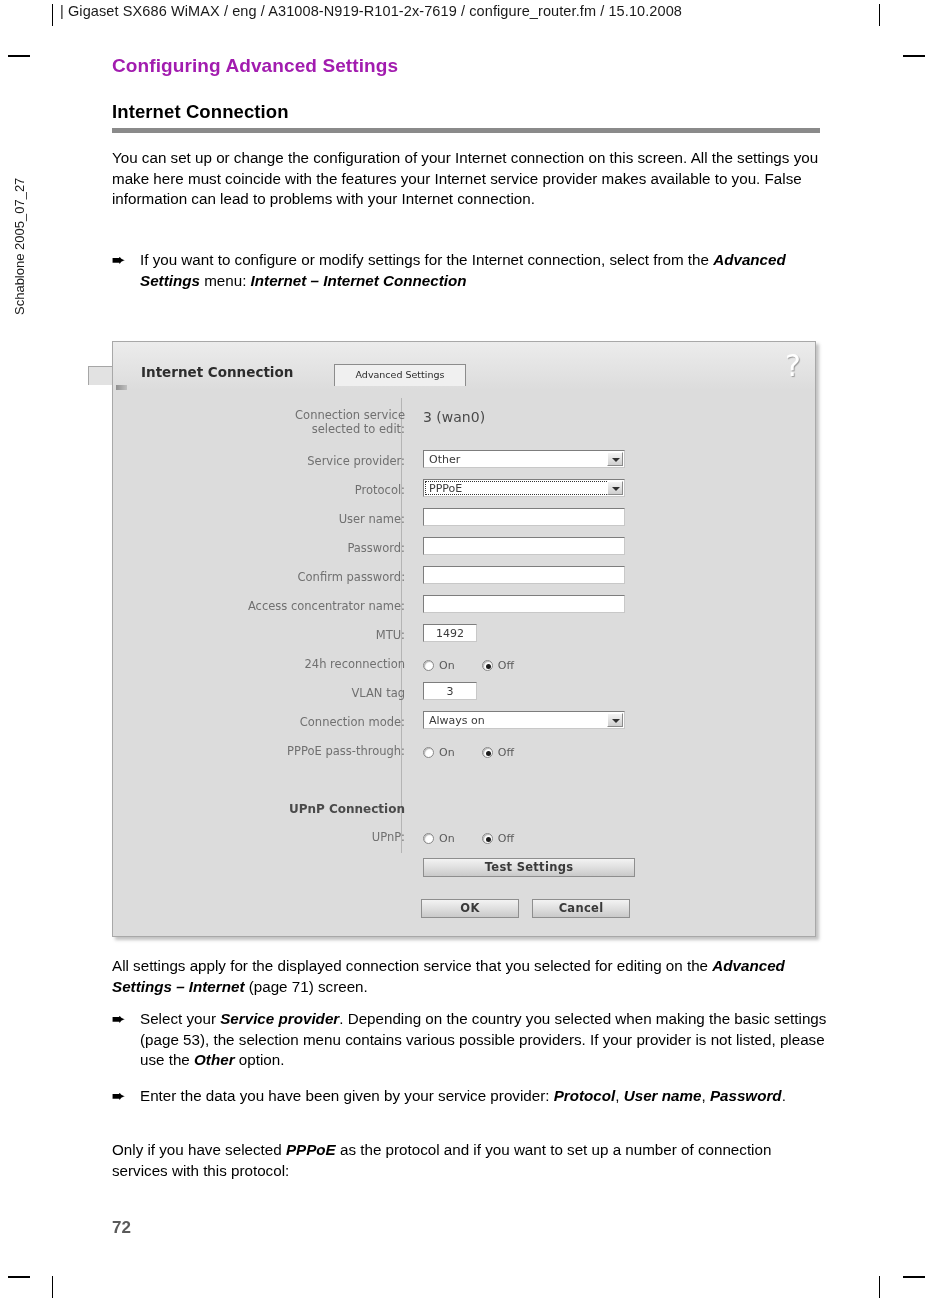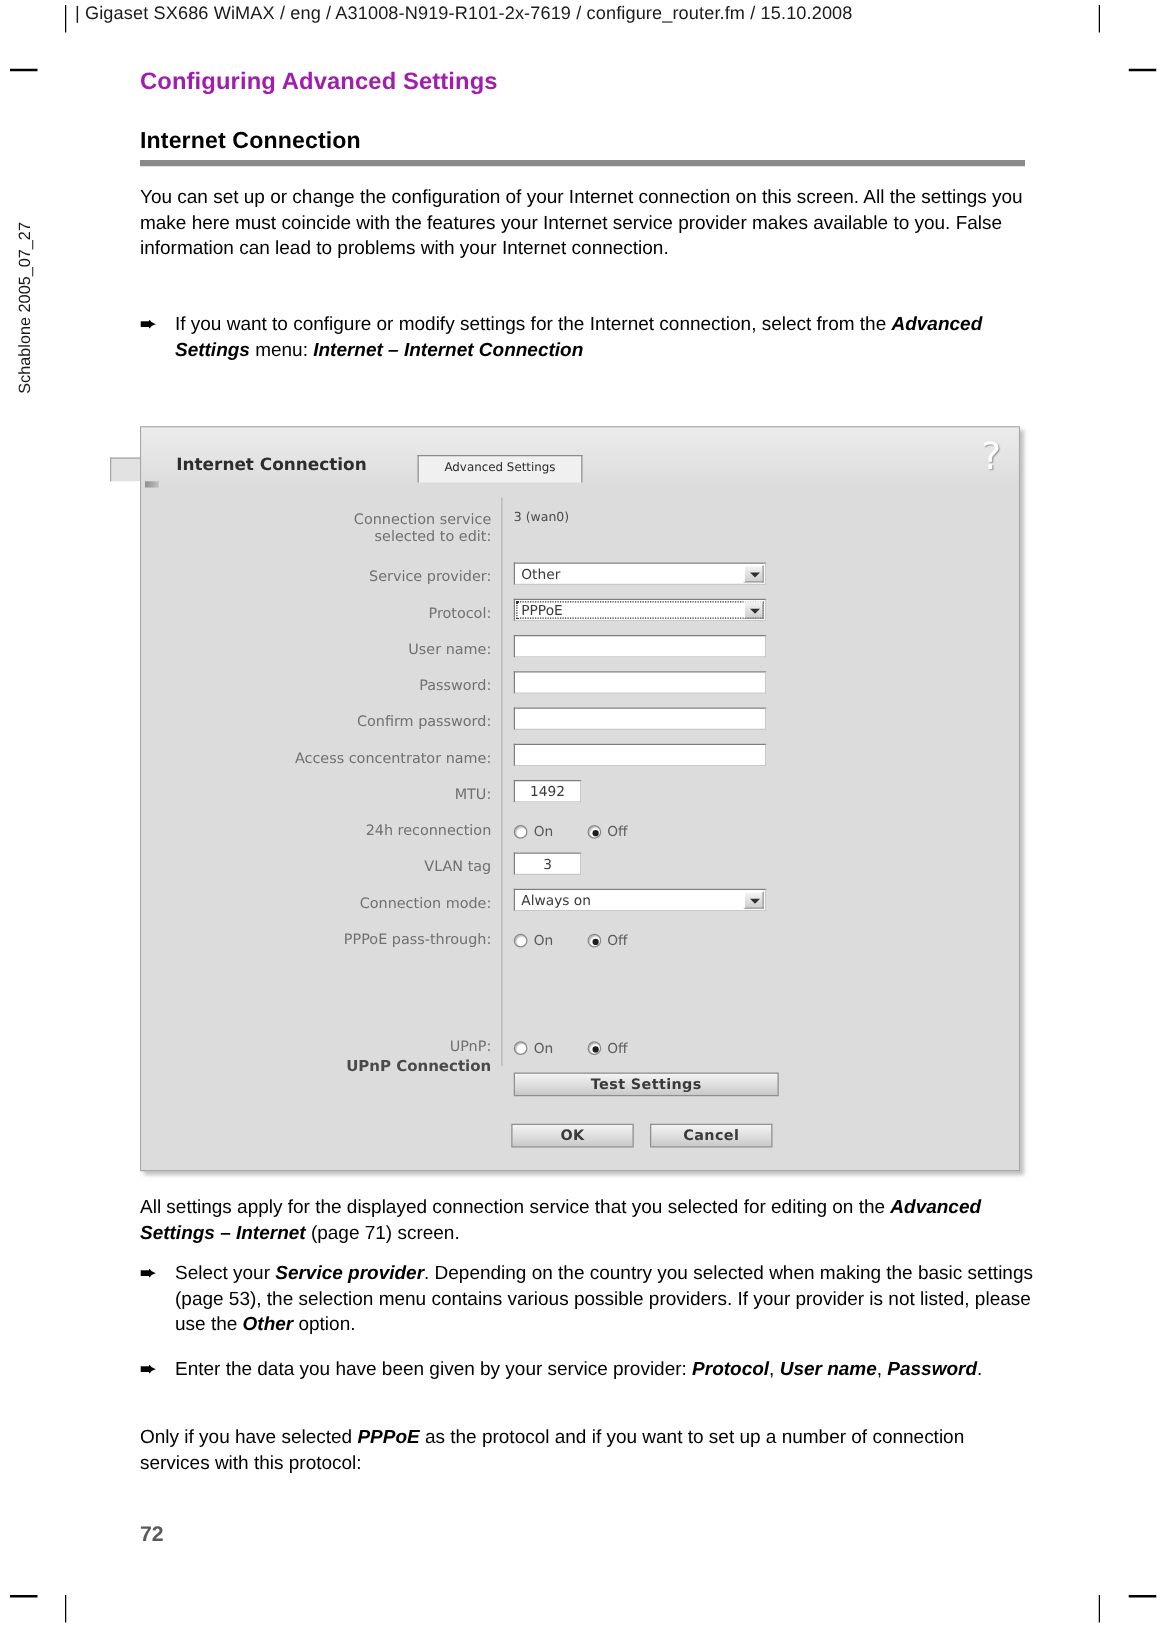--- a/index.html
+++ b/index.html
@@ -177,36 +177,36 @@
     width: 702px; height: 546px;
     background: #dcdcdc;
   }
   .divider-v {
     position: absolute; left: 288px; top: 8px;
     width: 1px; height: 455px;
     background: #b4b4b4;
   }
 
   
-  .row { position: absolute; left: 0; width: 700px; height: 28px; }
+  .row { position: absolute; left: 12px; width: 700px; height: 28px; }
   .lbl {
     position: absolute; left: 0; width: 280px;
     text-align: right;
     font-size: 11.5px; color: #707070;
     white-space: nowrap;
   }
   .lbl.two-line { line-height: 14px; }
   .val-static {
     position: absolute; left: 298px; top: 1px;
-    font-size: 10px; color: #4a4a4a;
+    font-size: 14px; color: #4a4a4a;
   }
   .grp-title {
     position: absolute; left: 0; width: 280px;
     text-align: right;
-    font-size: 12px; font-weight: 700; color: #4a4a4a; margin-top: 44px;
+    font-size: 12px; font-weight: 700; color: #4a4a4a;
   }
 
   input.txt, .fake-input {
     position: absolute; left: 298px; top: -2px;
     height: 18px;
     background: #ffffff;
     border: 1px solid #7d7d7d;
     border-right-color: #c8c8c8;
     border-bottom-color: #c8c8c8;
     font-family: "DejaVu Sans", sans-serif;

